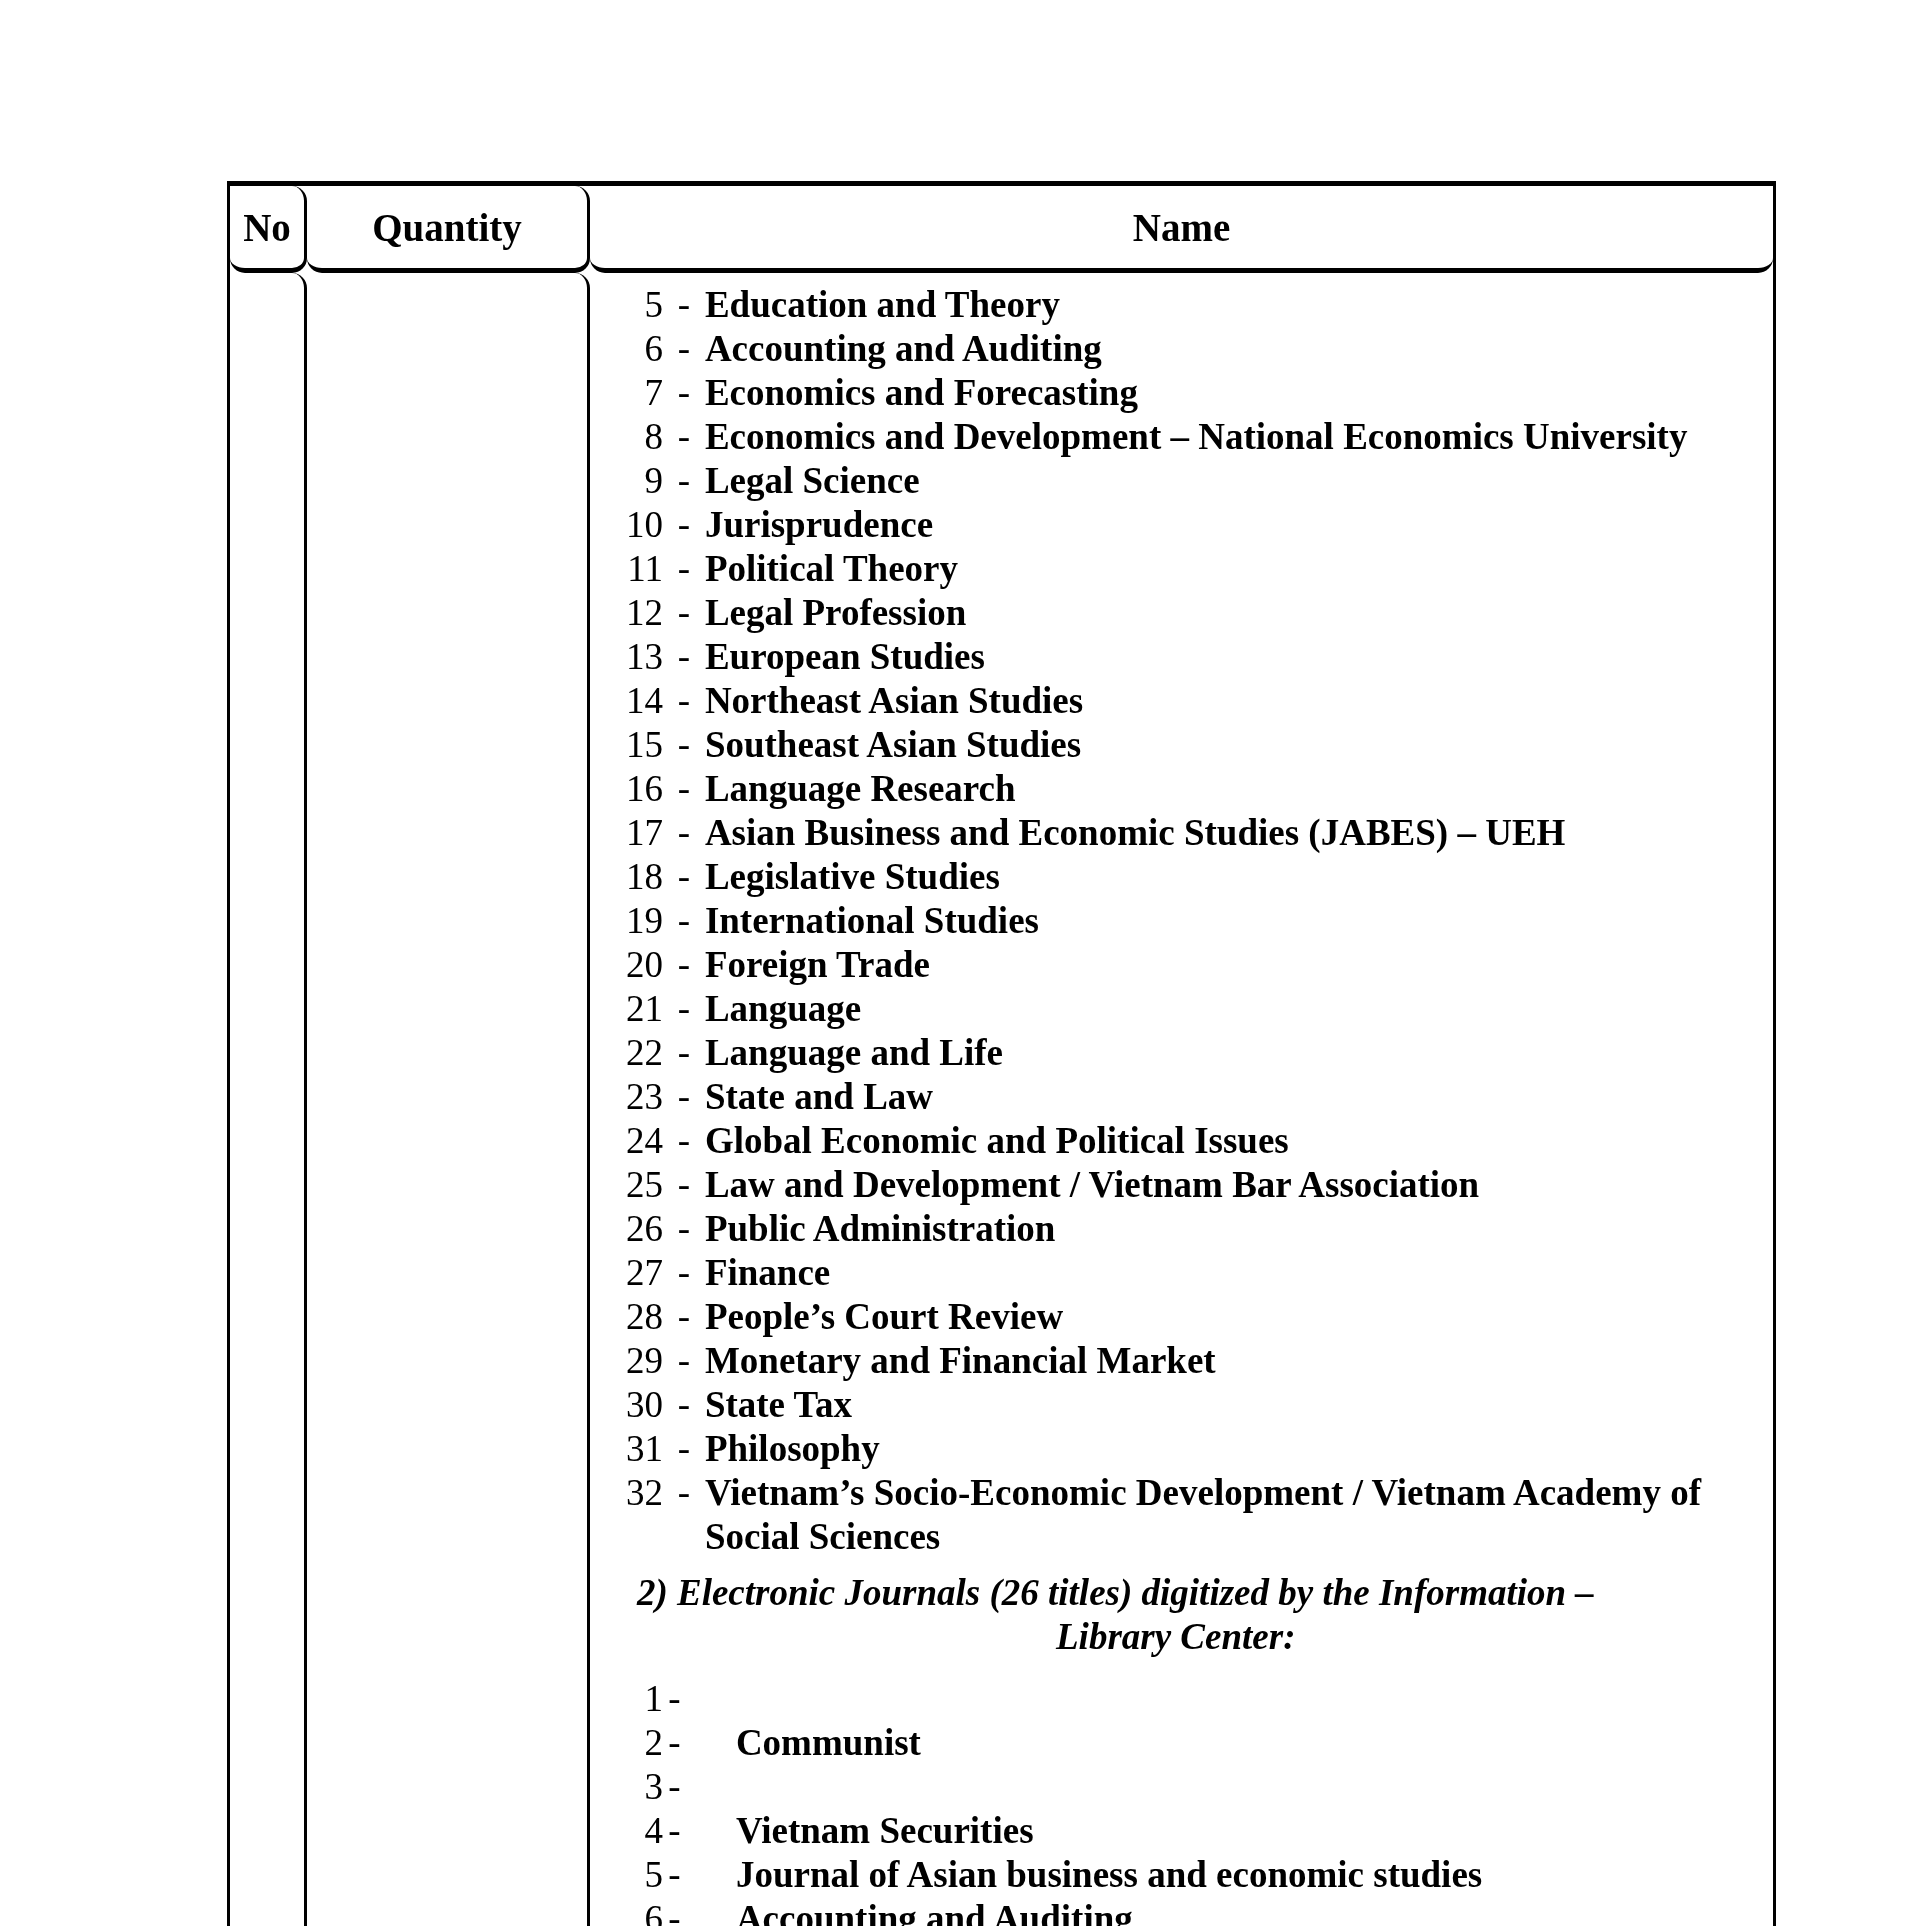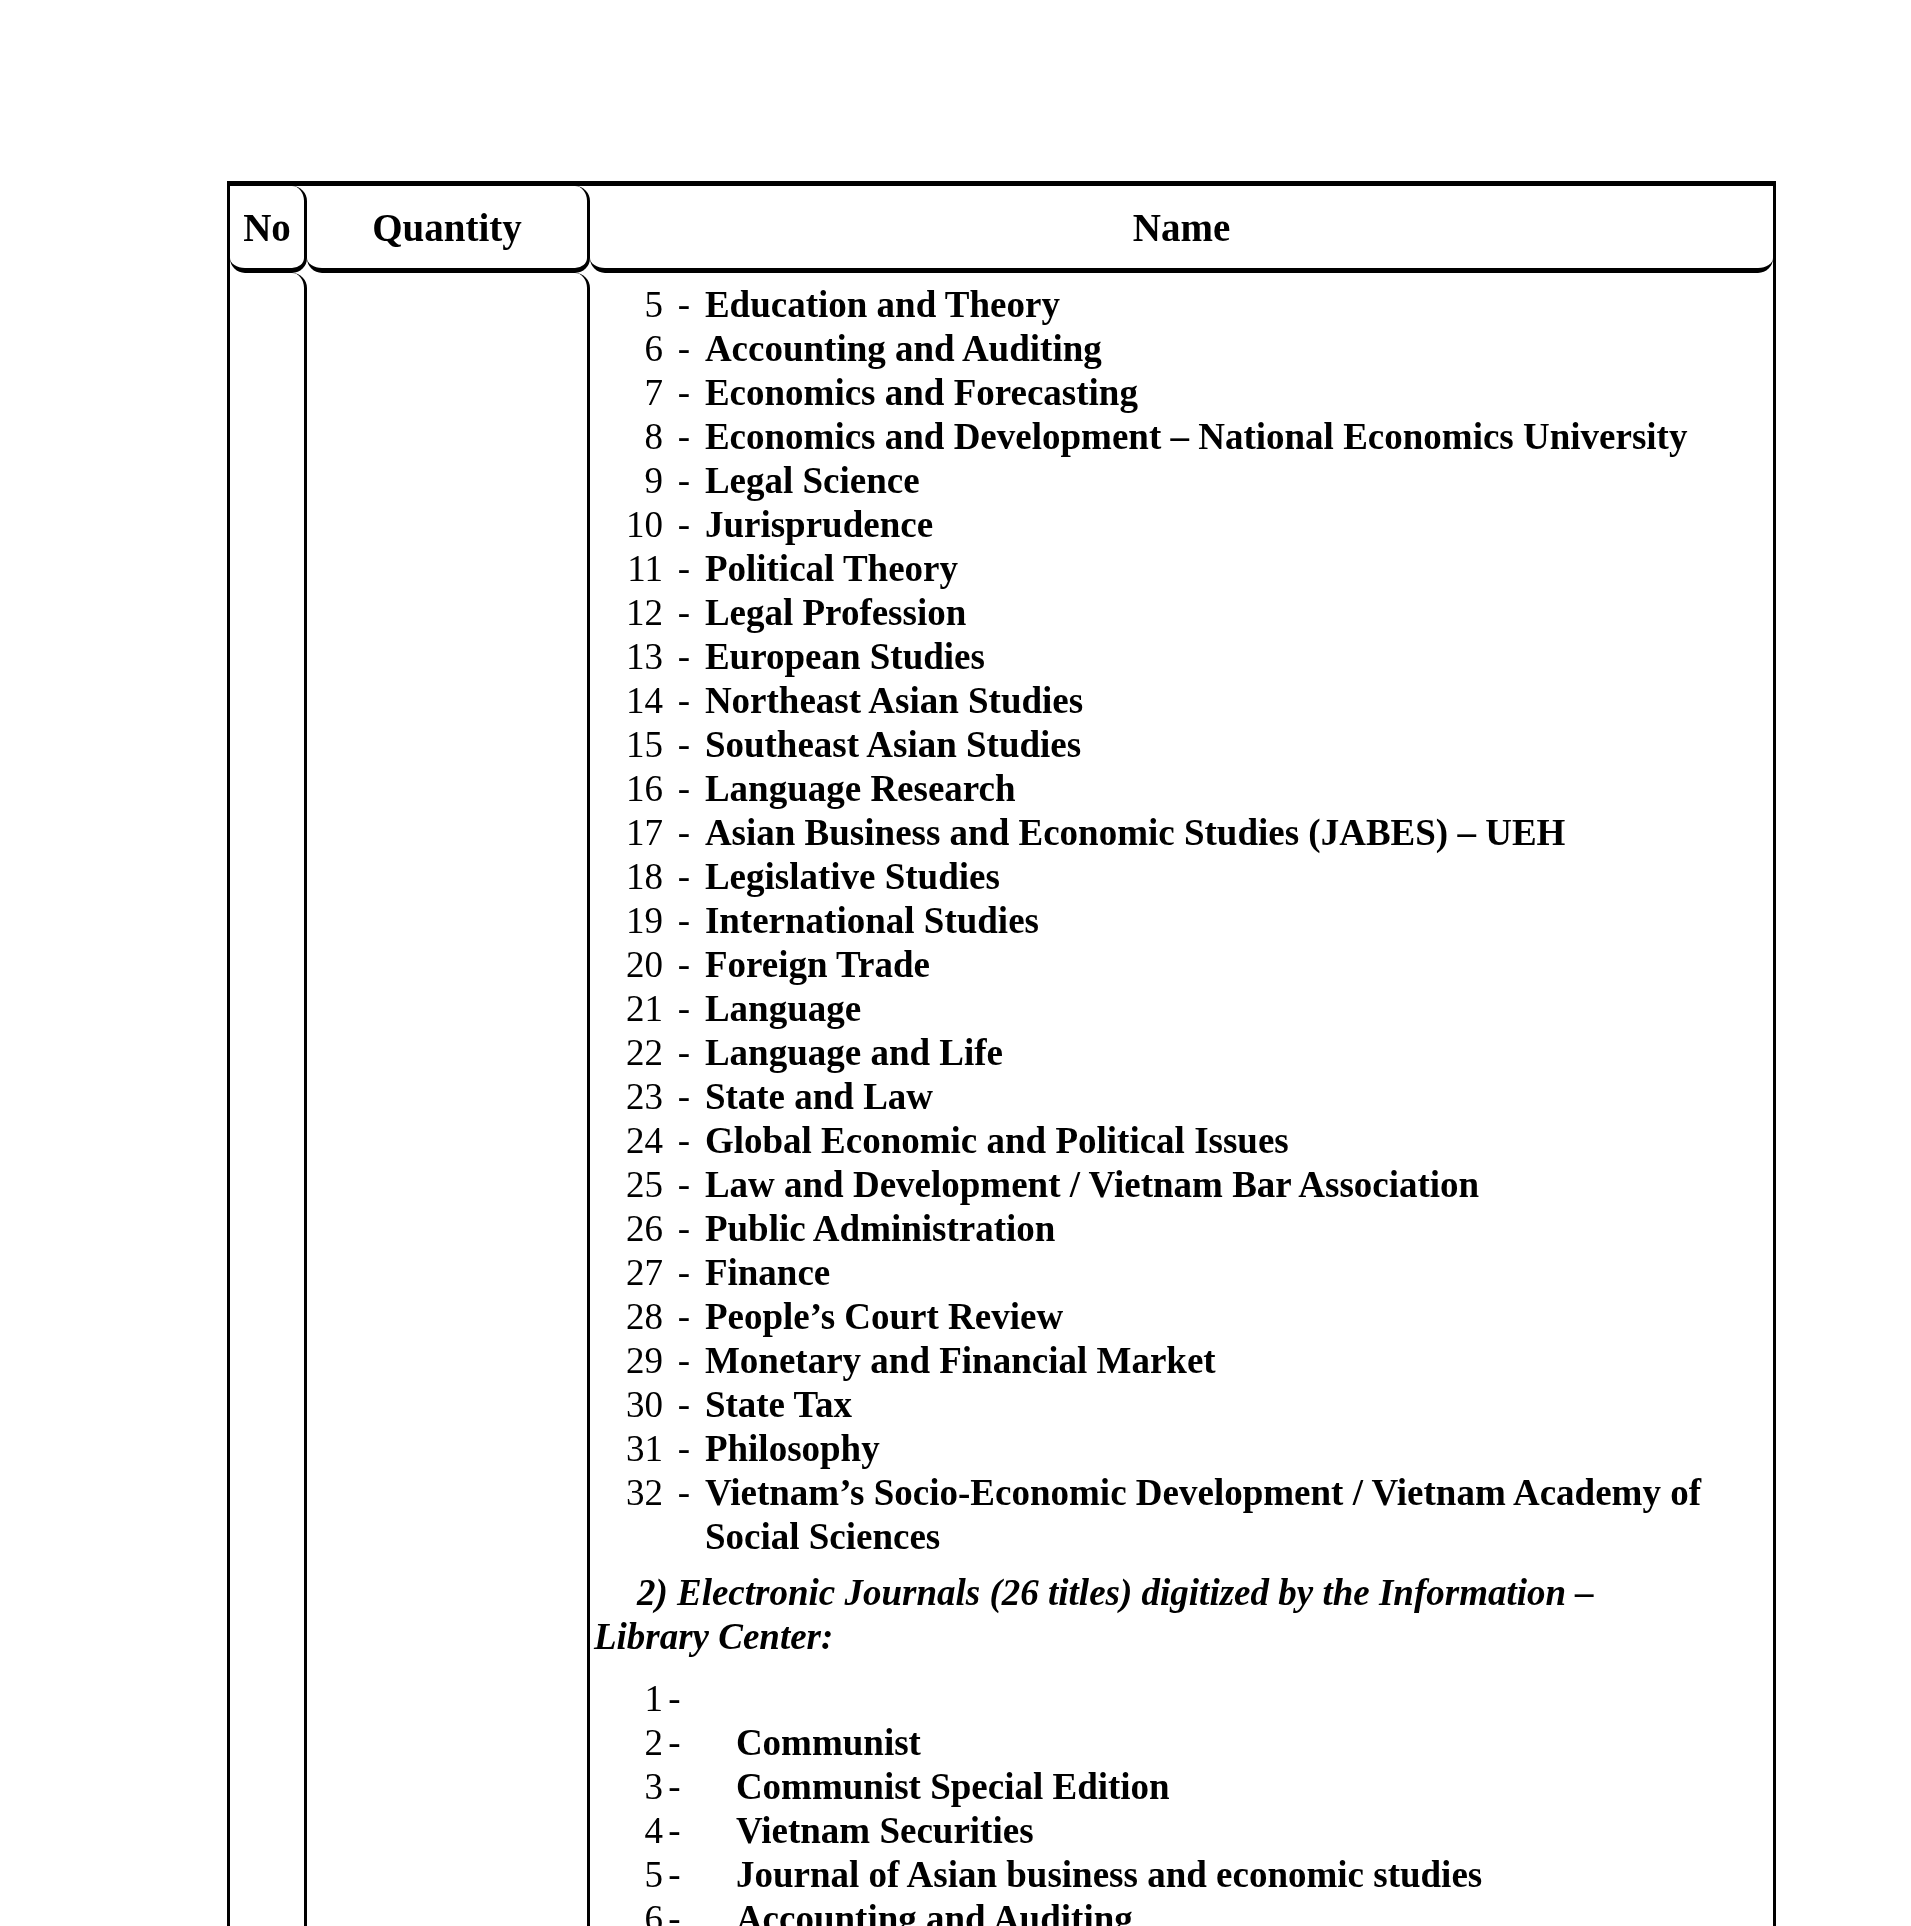--- a/index.html
+++ b/index.html
@@ -57,21 +57,21 @@
   .li .sep  { flex: 0 0 42px; text-align: center; }
   .list-2 .li .sep { flex: 0 0 73px; text-align: left; padding-left: 5.4px; }
   .li .txt  { flex: 1 1 auto; white-space: pre-line; font-weight: bold; }
   .section-heading {
     font-weight: bold;
     font-style: italic;
     margin-top: 12.3px;
     margin-bottom: 17.7px;
   }
   .section-heading .line1 { padding-left: 43px; }
-  .section-heading .line2 { padding-left: 0; }
+  .section-heading .line2 { padding-left: 0; text-align: center; }
 </style>
 </head>
 <body>
 
 <div class="page">
 
   <div class="doc-table">
 
     <div class="cell header-cell">
       <span>No</span>
@@ -242,21 +242,20 @@
             <span class="sep">-</span>
           </div>
           <div class="li">
             <span class="num">2</span>
             <span class="sep">-</span>
             <span class="txt">Communist</span>
           </div>
           <div class="li">
             <span class="num">3</span>
             <span class="sep">-</span>
-            <span class="txt">Communist Special Edition</span>
           </div>
           <div class="li">
             <span class="num">4</span>
             <span class="sep">-</span>
             <span class="txt">Vietnam Securities</span>
           </div>
           <div class="li">
             <span class="num">5</span>
             <span class="sep">-</span>
             <span class="txt">Journal of Asian business and economic studies</span>

